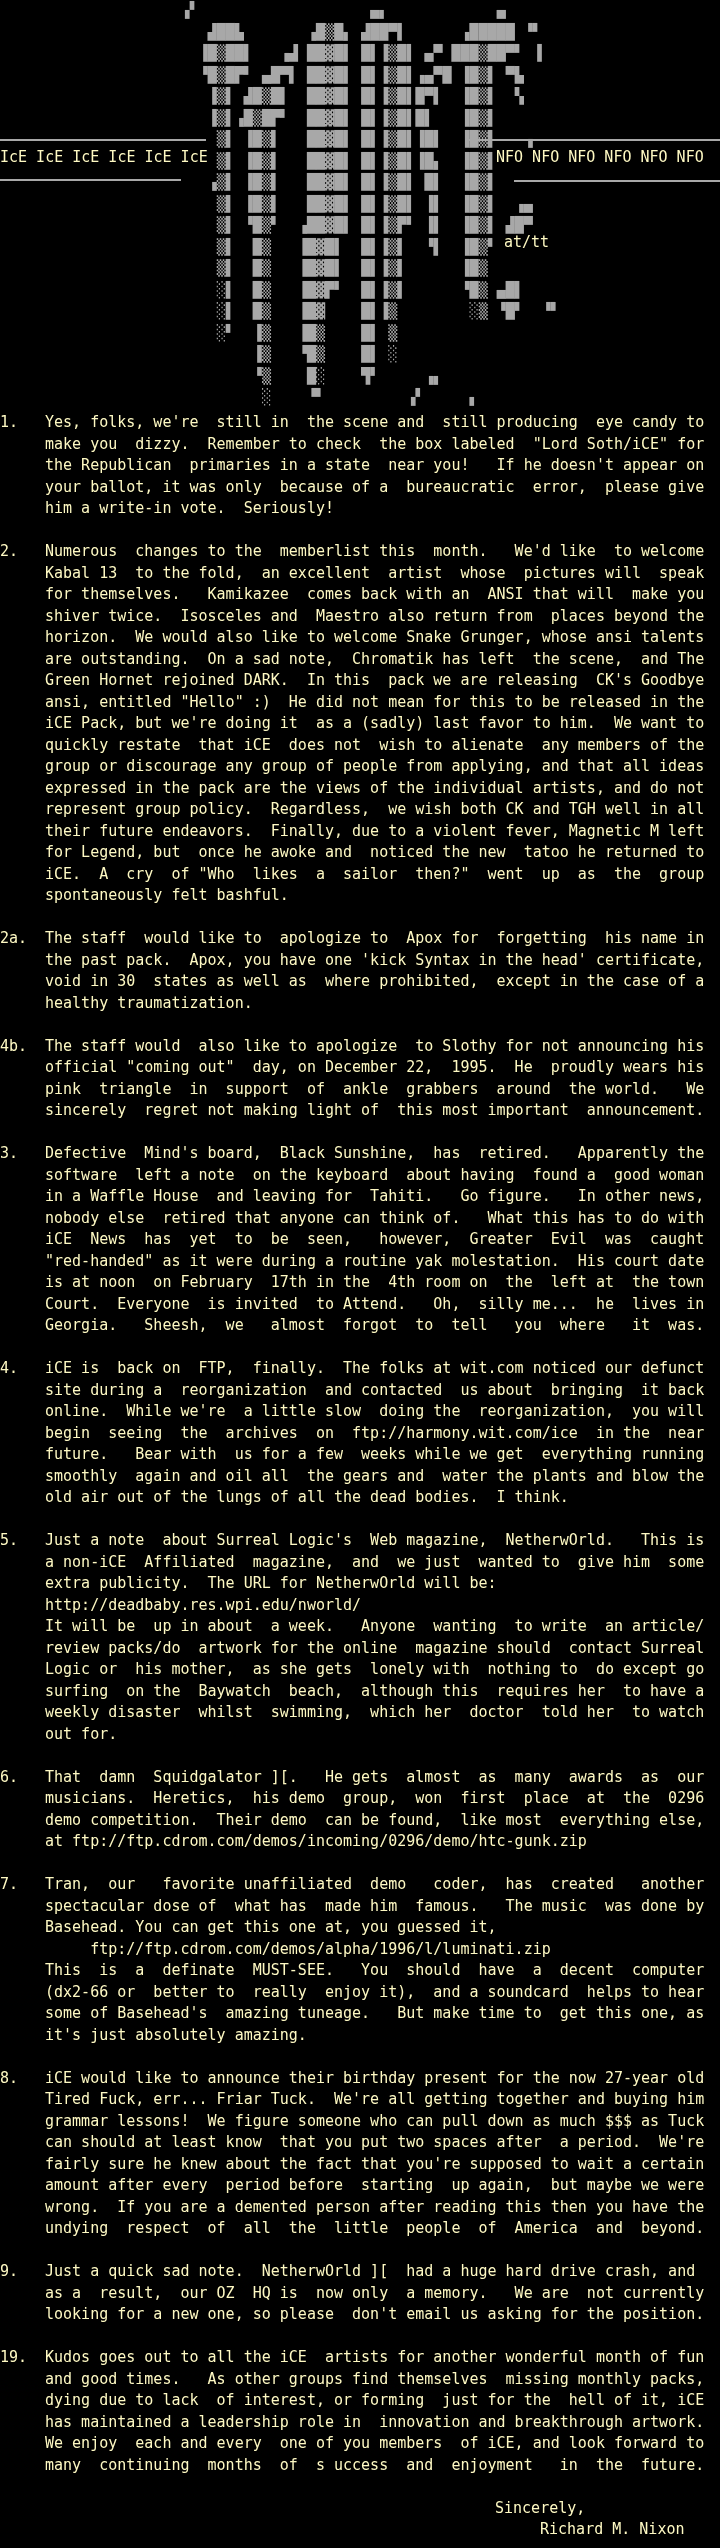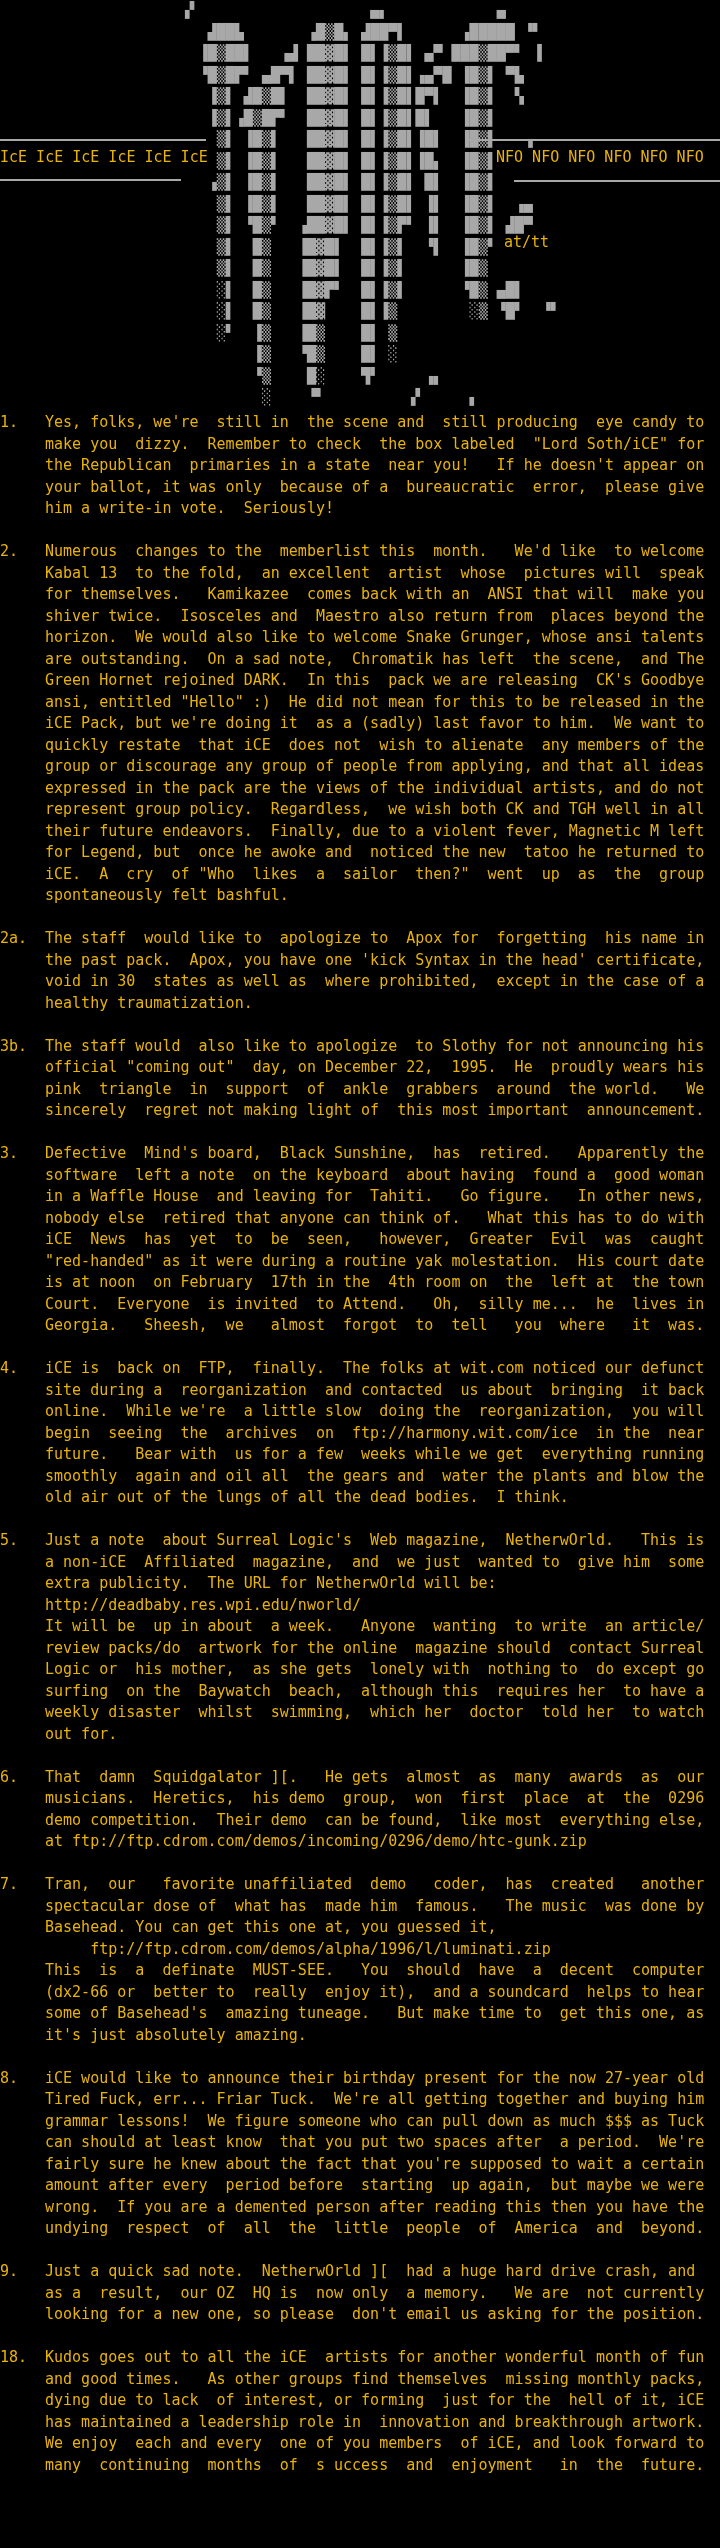--- a/index.html
+++ b/index.html
@@ -9,21 +9,21 @@
     height:2548px;
     position:relative;
     overflow:hidden;
     font-family:"DejaVu Sans Mono",monospace;
   }
   pre{
     margin:0;
     font-family:"DejaVu Sans Mono",monospace;
     font-size:15px;
     line-height:21.5px;
-    color:#eab308;
+    color:#fef9c3;
     white-space:pre;
   }
   .art{position:absolute;top:0;left:0;color:#a8a8a8;}
   .rule{position:absolute;height:2px;background:#a8a8a8;}
   .rule-left-top{top:139px;left:0;width:206px;}
   .rule-left-bottom{top:179px;left:0;width:181px;}
   .rule-right-top{top:139px;left:468px;width:252px;}
   .rule-right-bottom{top:180px;left:514px;width:206px;}
   .tag{position:absolute;top:147px;}
   .tag-left{left:0;}
@@ -103,21 +103,21 @@
 
     <div class="para">
       <pre class="lbl">2a.</pre>
       <pre class="bodytext">The staff  would like to  apologize to  Apox for  forgetting  his name in
 the past pack.  Apox, you have one 'kick Syntax in the head' certificate,
 void in 30  states as well as  where prohibited,  except in the case of a
 healthy traumatization.</pre>
     </div>
 
     <div class="para">
-      <pre class="lbl">3b.</pre>
+      <pre class="lbl">4b.</pre>
       <pre class="bodytext">The staff would  also like to apologize  to Slothy for not announcing his
 official "coming out"  day, on December 22,  1995.  He  proudly wears his
 pink  triangle  in  support  of  ankle  grabbers  around  the world.   We
 sincerely  regret not making light of  this most important  announcement.</pre>
     </div>
 
     <div class="para">
       <pre class="lbl">3.</pre>
       <pre class="bodytext">Defective  Mind's board,  Black Sunshine,  has  retired.   Apparently the
 software  left a note  on the keyboard  about having  found a  good woman
@@ -188,24 +188,28 @@
     </div>
 
     <div class="para">
       <pre class="lbl">9.</pre>
       <pre class="bodytext">Just a quick sad note.  NetherwOrld ][  had a huge hard drive crash, and
 as a  result,  our OZ  HQ is  now only  a memory.   We are  not currently
 looking for a new one, so please  don't email us asking for the position.</pre>
     </div>
 
     <div class="para">
-      <pre class="lbl">18.</pre>
+      <pre class="lbl">19.</pre>
       <pre class="bodytext">Kudos goes out to all the iCE  artists for another wonderful month of fun
 and good times.   As other groups find themselves  missing monthly packs,
 dying due to lack  of interest, or forming  just for the  hell of it, iCE
 has maintained a leadership role in  innovation and breakthrough artwork.
 We enjoy  each and every  one of you members  of iCE, and look forward to
 many  continuing  months  of  s uccess  and  enjoyment   in  the  future.</pre>
     </div>
 
+    <div class="sig">
+      <pre class="sig-closing">Sincerely,</pre>
+      <pre class="sig-name">Richard M. Nixon</pre>
+    </div>
 
   </div>
 </div>
 
 </body></html>

